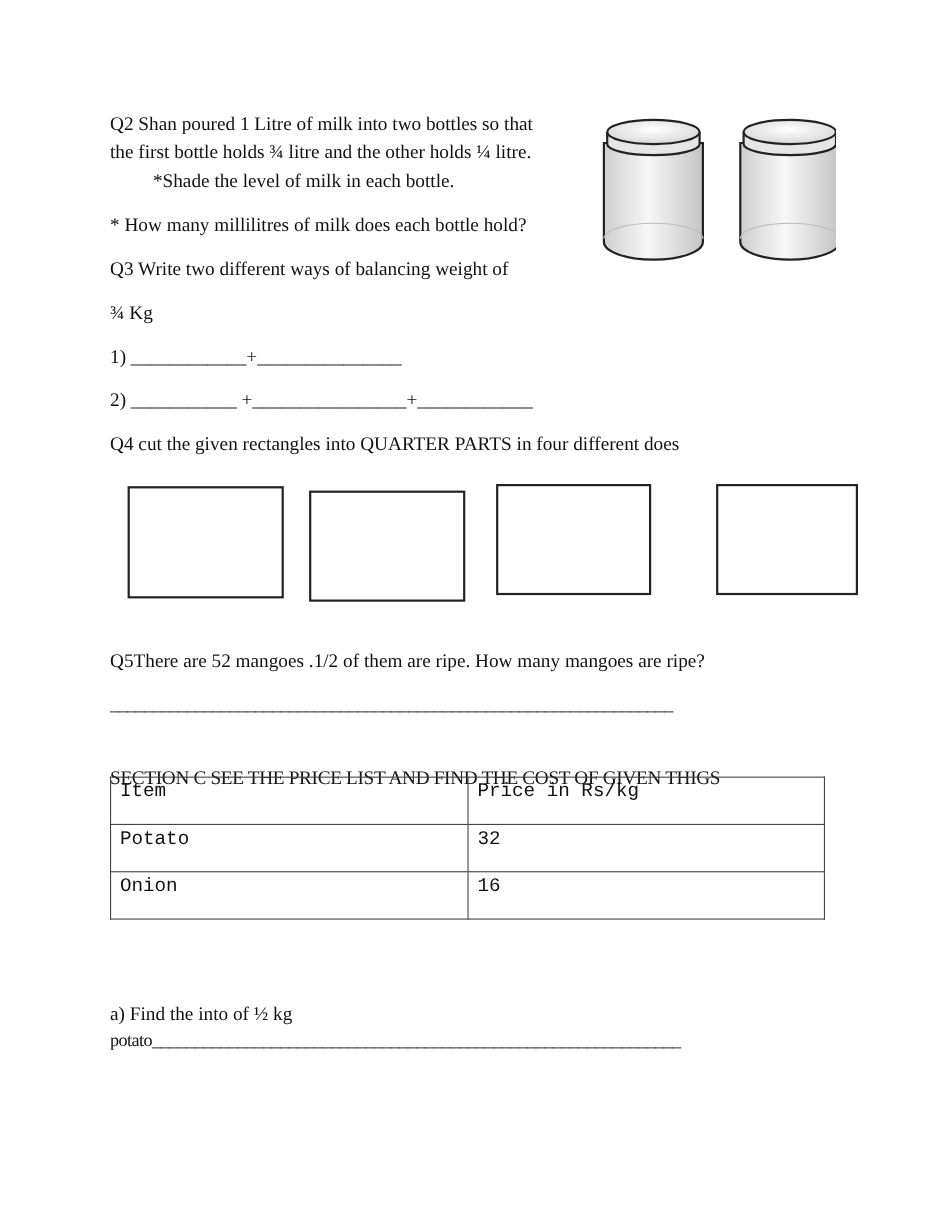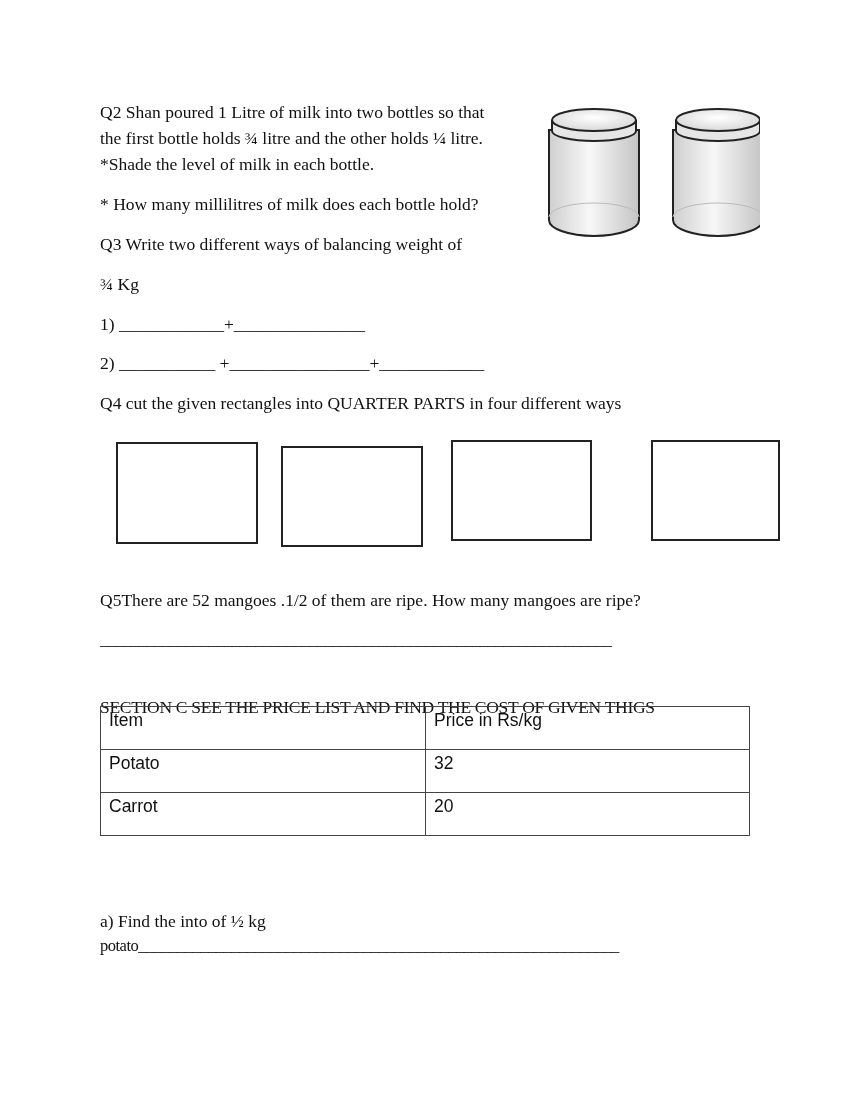--- a/index.html
+++ b/index.html
@@ -2,30 +2,30 @@
 <html><head>
 <meta charset="utf-8">
 <style>
   html, body { margin: 0; padding: 0; background: #ffffff; }
   body { width: 850px; height: 1100px; position: relative; overflow: hidden;
          font-family: "Liberation Serif", "DejaVu Serif", serif; color: #111; }
   .line { position: absolute; left: 100px; font-size: 17.5px; white-space: pre; line-height: 20px; }
   .rect { position: absolute; border: 2px solid #222; box-sizing: border-box; background: #fff; }
   .jars { position: absolute; left: 545px; top: 95px; width: 215px; height: 155px; }
   table.price { position: absolute; left: 100px; top: 706px; width: 650px; border-collapse: collapse;
-                font-family: Liberation Sans, sans-serif; font-size: 17.5px; }
+                font-family: Liberation Mono, monospace; font-size: 17.5px; }
   table.price td { border: 1px solid #444; height: 39px; vertical-align: top; padding: 3px 8px 0 8px; }
   table.price td.c1 { width: 308px; }
 </style>
 </head>
 <body>
 
 <div class="line" style="top:102px;">Q2 Shan poured 1 Litre of milk into two bottles so that</div>
 <div class="line" style="top:128px;">the first bottle holds ¾ litre and the other holds ¼ litre.</div>
-<div class="line" style="top:154px;">*Shade the level of milk in each bottle.</div>
+<div class="line" style="top:154px;margin-left:39px;">*Shade the level of milk in each bottle.</div>
 <div class="line" style="top:194px;">* How many millilitres of milk does each bottle hold?</div>
 
 <svg class="jars" viewBox="0 0 215 155" xmlns="http://www.w3.org/2000/svg">
   <defs>
     <linearGradient id="glass" x1="0" x2="1" y1="0" y2="0">
       <stop offset="0" stop-color="#cfcfcf"></stop>
       <stop offset="0.45" stop-color="#f7f7f7"></stop>
       <stop offset="1" stop-color="#c4c4c4"></stop>
     </linearGradient>
     <radialGradient id="rim" cx="0.5" cy="0.4" r="0.6">
@@ -45,21 +45,21 @@
     <path d="M7,25 L7,36 A42,10 0 0 0 91,36 L91,25" fill="#e6e6e6" stroke="#222" stroke-width="2"></path>
     <ellipse cx="49" cy="25" rx="42" ry="11" fill="url(#rim)" stroke="#222" stroke-width="2"></ellipse>
   </g>
 </svg>
 
 <div class="line" style="top:234px;">Q3 Write two different ways of balancing weight of</div>
 <div class="line" style="top:274px;">¾ Kg</div>
 <div class="line" style="top:314px;">1) ____________+_______________</div>
 <div class="line" style="top:353px;">2) ___________ +________________+____________</div>
 
-<div class="line" style="top:393px;">Q4 cut the given rectangles into QUARTER PARTS in four different ways</div>
+<div class="line" style="top:393px;">Q4 cut the given rectangles into QUARTER PARTS in four different does</div>
 <div class="rect" style="left:116px; top:442px; width:142px; height:102px;"></div>
 <div class="rect" style="left:281px; top:446px; width:142px; height:101px;"></div>
 <div class="rect" style="left:451px; top:440px; width:141px; height:101px;"></div>
 <div class="rect" style="left:651px; top:440px; width:129px; height:101px;"></div>
 
 <div class="line" style="top:590px;">Q5There are 52 mangoes .1/2 of them are ripe. How many mangoes are ripe?</div>
 <div class="line" style="top:630px; font-size:16.5px; letter-spacing:-0.5px;">__________________________________________________________________</div>
 
 <div class="line" style="top:697px; letter-spacing:-0.3px;">SECTION C SEE THE PRICE LIST AND FIND THE COST OF GIVEN THIGS</div>
 
@@ -67,20 +67,20 @@
   <tbody>
       <tr>
     <td class="c1">Item</td>
     <td>Price in Rs/kg</td>
   </tr>
   <tr>
     <td class="c1">Potato</td>
     <td>32</td>
   </tr>
   <tr>
-    <td class="c1">Carrot</td>
-    <td>20</td>
+    <td class="c1">Onion</td>
+    <td>16</td>
   </tr>
 </tbody>
   </table>
 
 <div class="line" style="top:911px;">a) Find the into of ½ kg</div>
 <div class="line" style="top:936px; font-size:16.5px; letter-spacing:-0.5px;">potato______________________________________________________________</div>
 
 </body></html>

